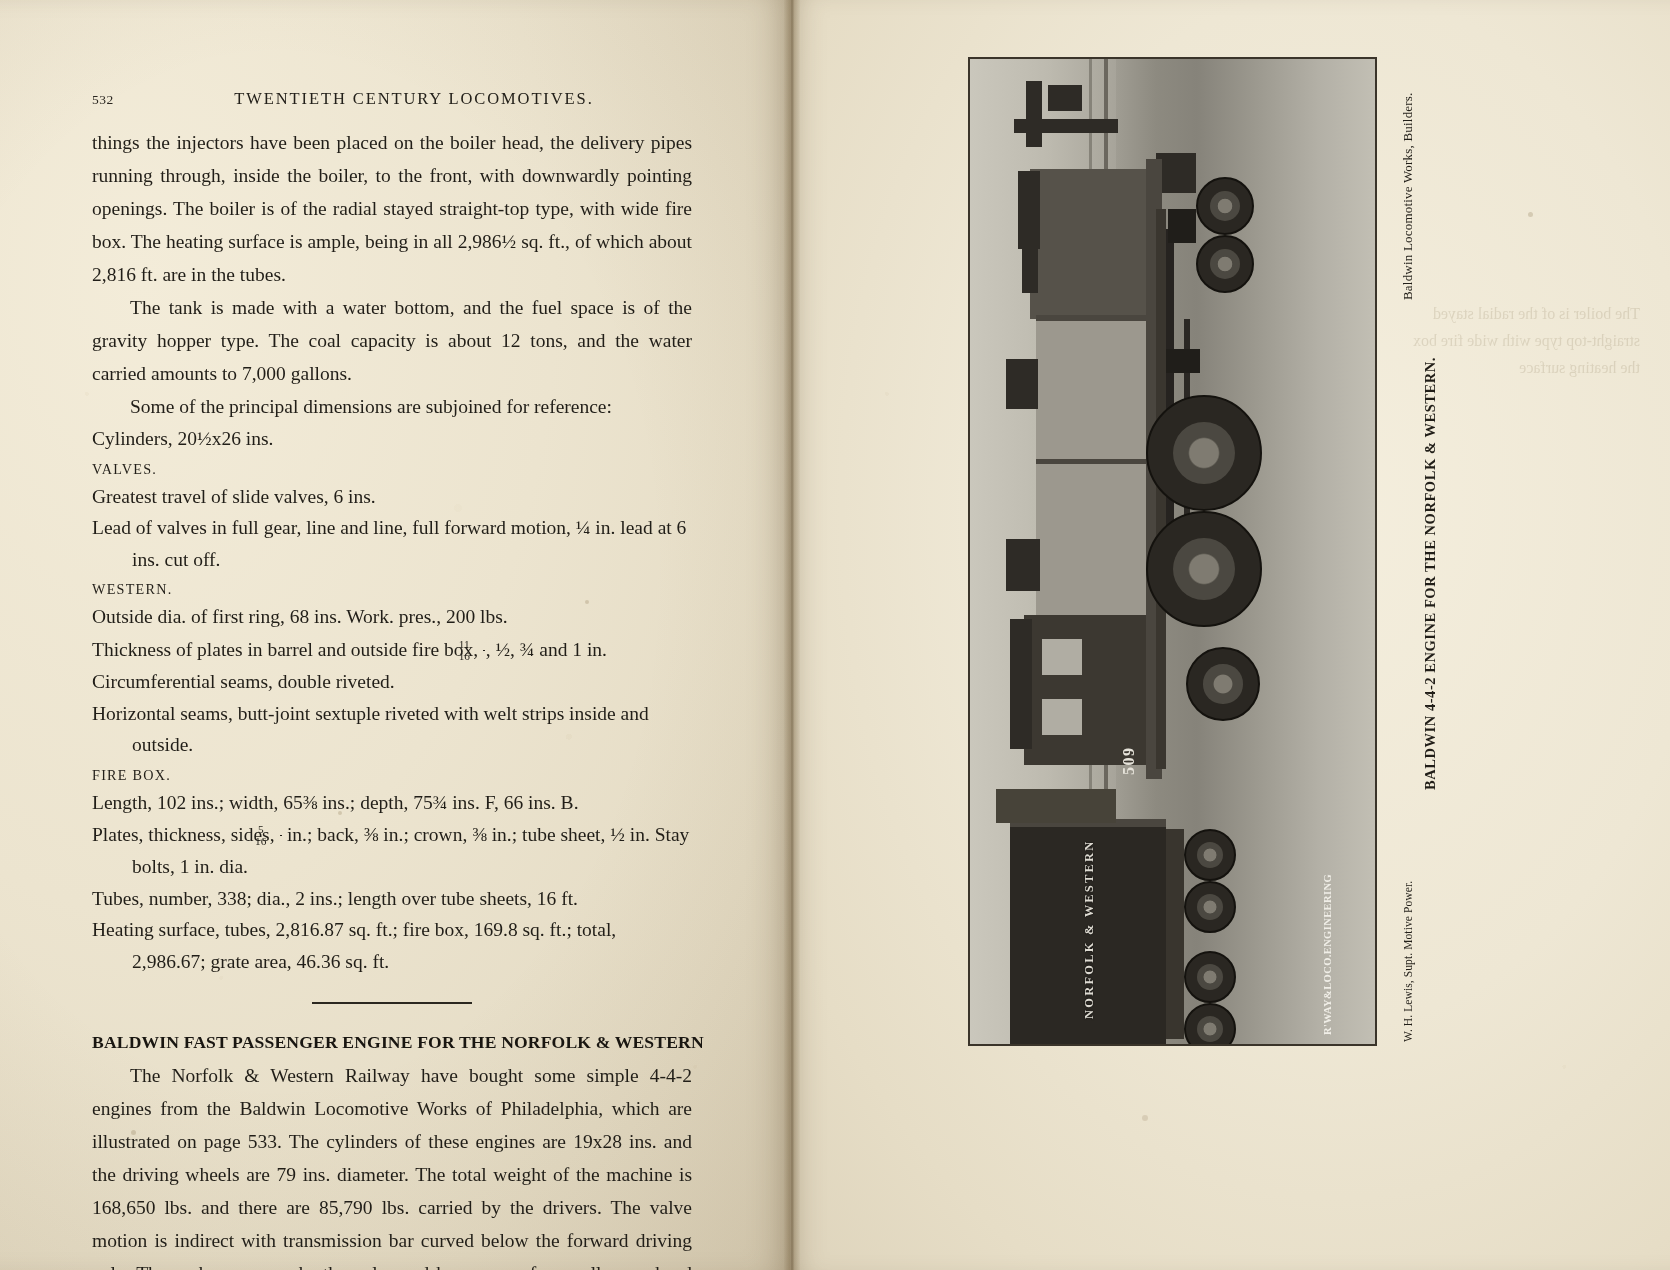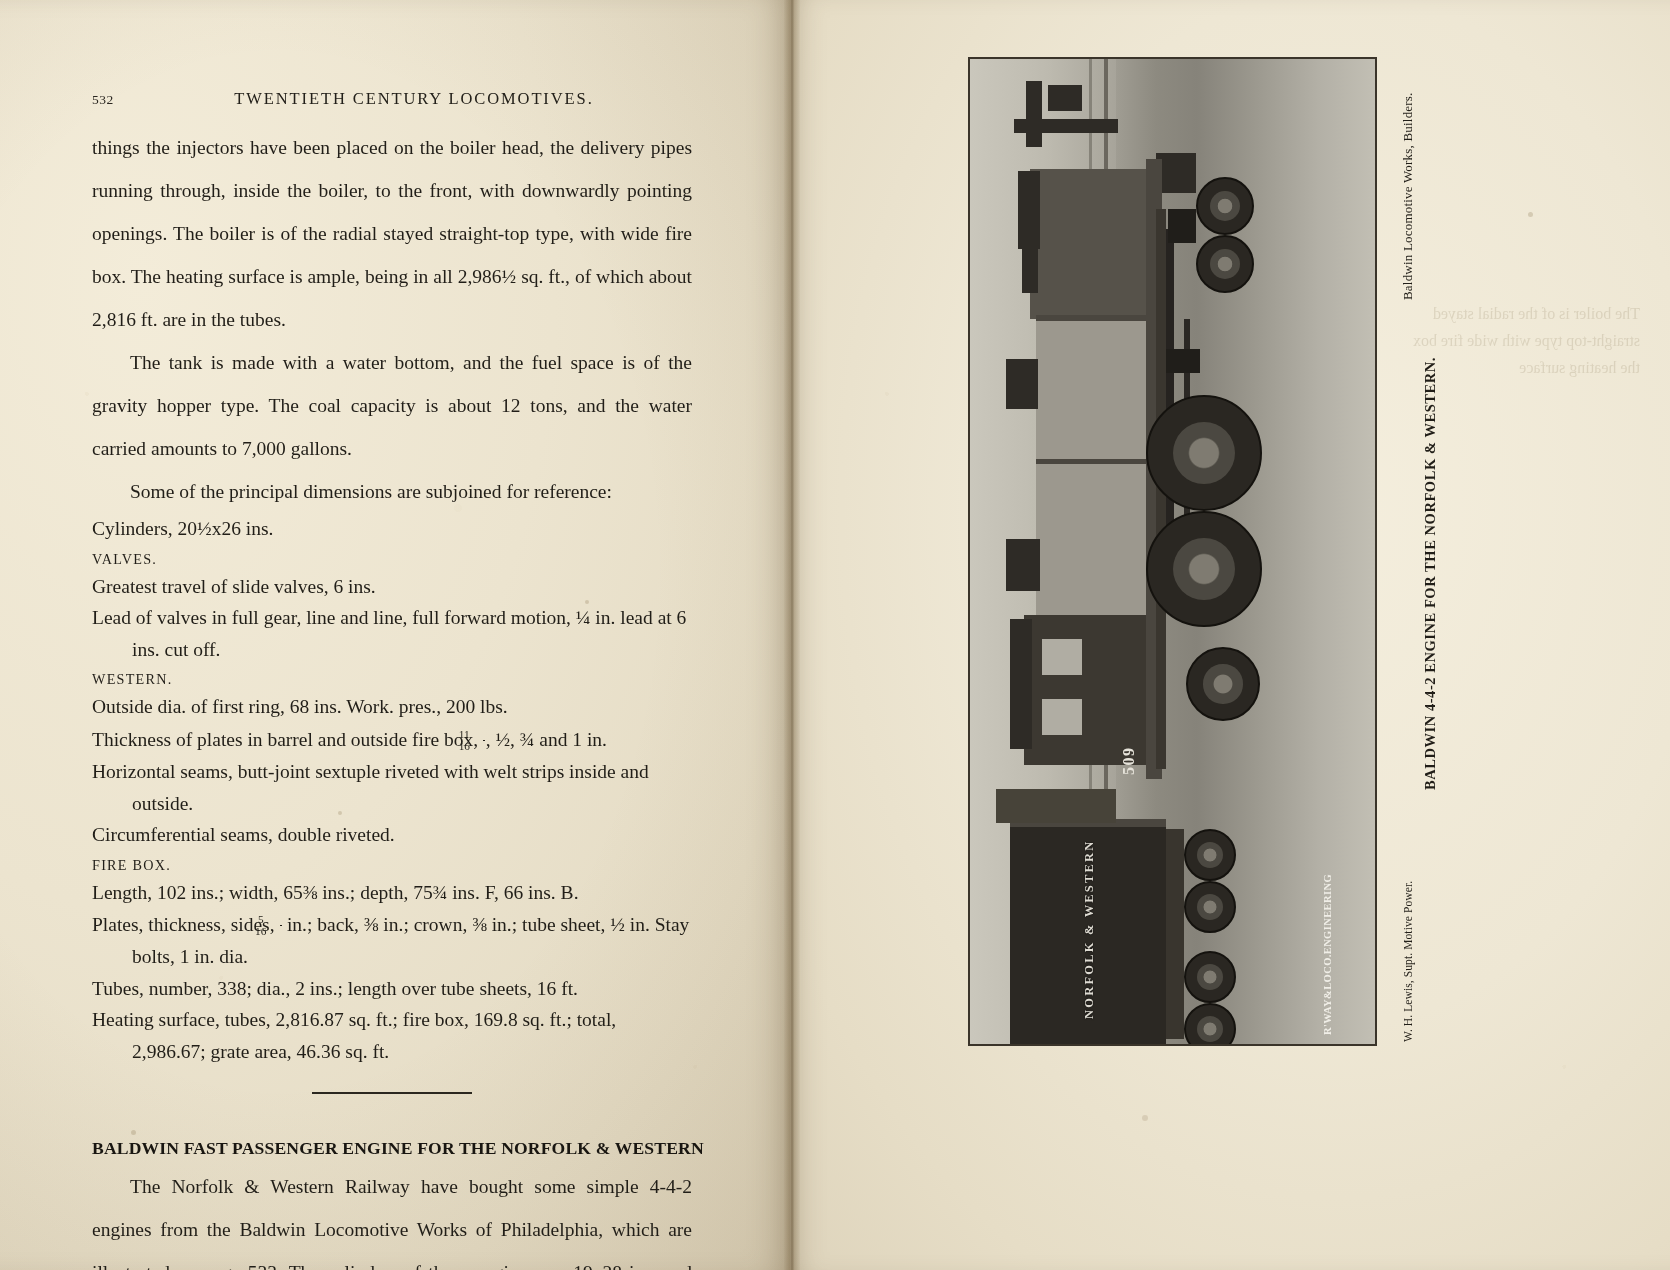--- a/index.html
+++ b/index.html
@@ -73,21 +73,21 @@
     position:absolute; left:0; right:16px; top:1px;
     text-align:center;
     font-size:16.5px; letter-spacing:1.9px;
     color:#23201a;
     padding-left:60px;
   }
 
   p.body {
     margin:0;
     font-size:19.5px;
-    line-height:43px;
+    line-height:33px;
     text-align:justify;
     text-justify:inter-word;
     color:#211e18;
     hyphens:none;
   }
   p.body.indent { text-indent:38px; }
 
   .subhead {
     text-align:left;
     font-size:14.2px;
@@ -110,21 +110,21 @@
   .short-rule {
     position:absolute; left:50%; transform:translateX(-50%);
     top:24px; width:160px; height:0;
     border-top:2.2px solid #2b271f;
   }
 
   .section-head {
     font-size:17.6px;
     font-weight:bold;
     letter-spacing:.15px;
-    margin:20px 0 6px 0;
+    margin:4px 0 6px 0;
     color:#191611;
     white-space:nowrap;
   }
 
   
   .frac {
     display:inline-block;
     vertical-align:-0.30em;
     font-size:.58em;
     line-height:.95;
@@ -264,22 +264,22 @@
       <p class="body indent">Some of the principal dimensions are subjoined for reference:</p>
       <p class="spec">Cylinders, 20½x26 ins.</p>
 
       <div class="subhead">VALVES.</div>
       <p class="spec">Greatest travel of slide valves, 6 ins.</p>
       <p class="spec">Lead of valves in full gear, line and line, full forward motion, ¼ in. lead at 6 ins. cut off.</p>
 
       <div class="subhead">WESTERN.</div>
       <p class="spec">Outside dia. of first ring, 68 ins.   Work. pres., 200 lbs.</p>
       <p class="spec">Thickness of plates in barrel and outside fire box, <span class="frac"><span class="n">11</span><span class="d">16</span></span>, ½, ¾ and 1 in.</p>
+      <p class="spec">Circumferential seams, double riveted.</p>
       <p class="spec">Horizontal seams, butt-joint sextuple riveted with welt strips inside and outside.</p>
-      <p class="spec">Circumferential seams, double riveted.</p>
 
       <div class="subhead">FIRE BOX.</div>
       <p class="spec">Length, 102 ins.; width, 65⅜ ins.; depth, 75¾ ins. F, 66 ins. B.</p>
       <p class="spec">Plates, thickness, sides, <span class="frac"><span class="n">5</span><span class="d">16</span></span> in.; back, ⅜ in.; crown, ⅜ in.; tube sheet, ½ in.   Stay bolts, 1 in. dia.</p>
       <p class="spec">Tubes, number, 338; dia., 2 ins.; length over tube sheets, 16 ft.</p>
       <p class="spec">Heating surface, tubes, 2,816.87 sq. ft.; fire box, 169.8 sq. ft.; total, 2,986.67; grate area, 46.36 sq. ft.</p>
 
       <div class="rule-wrap">
         <div class="short-rule"></div>
       </div>

